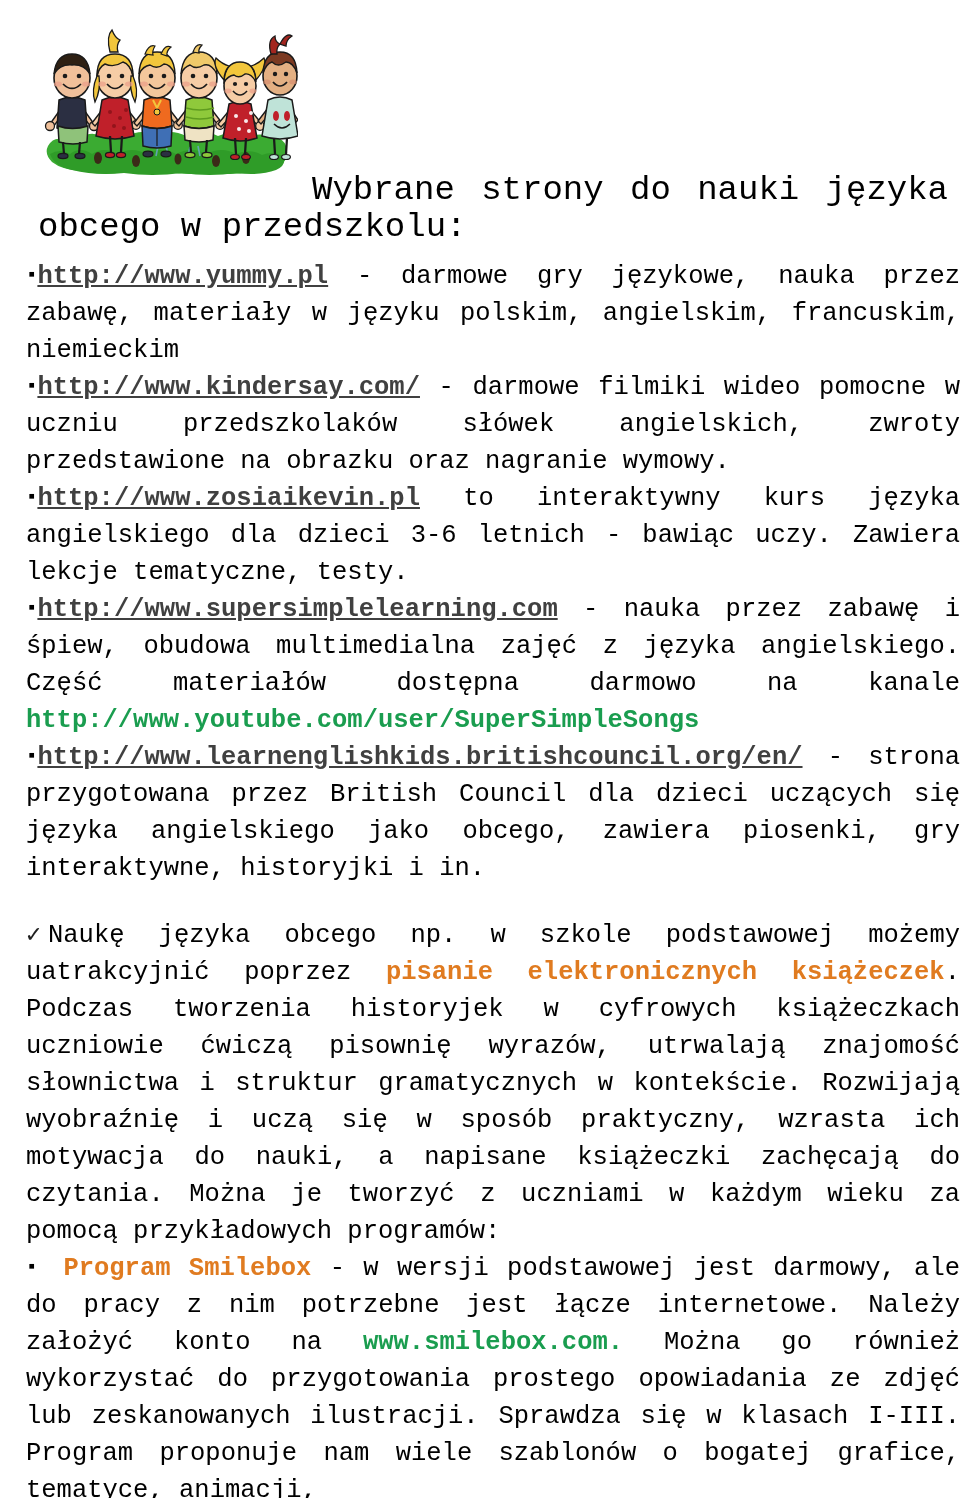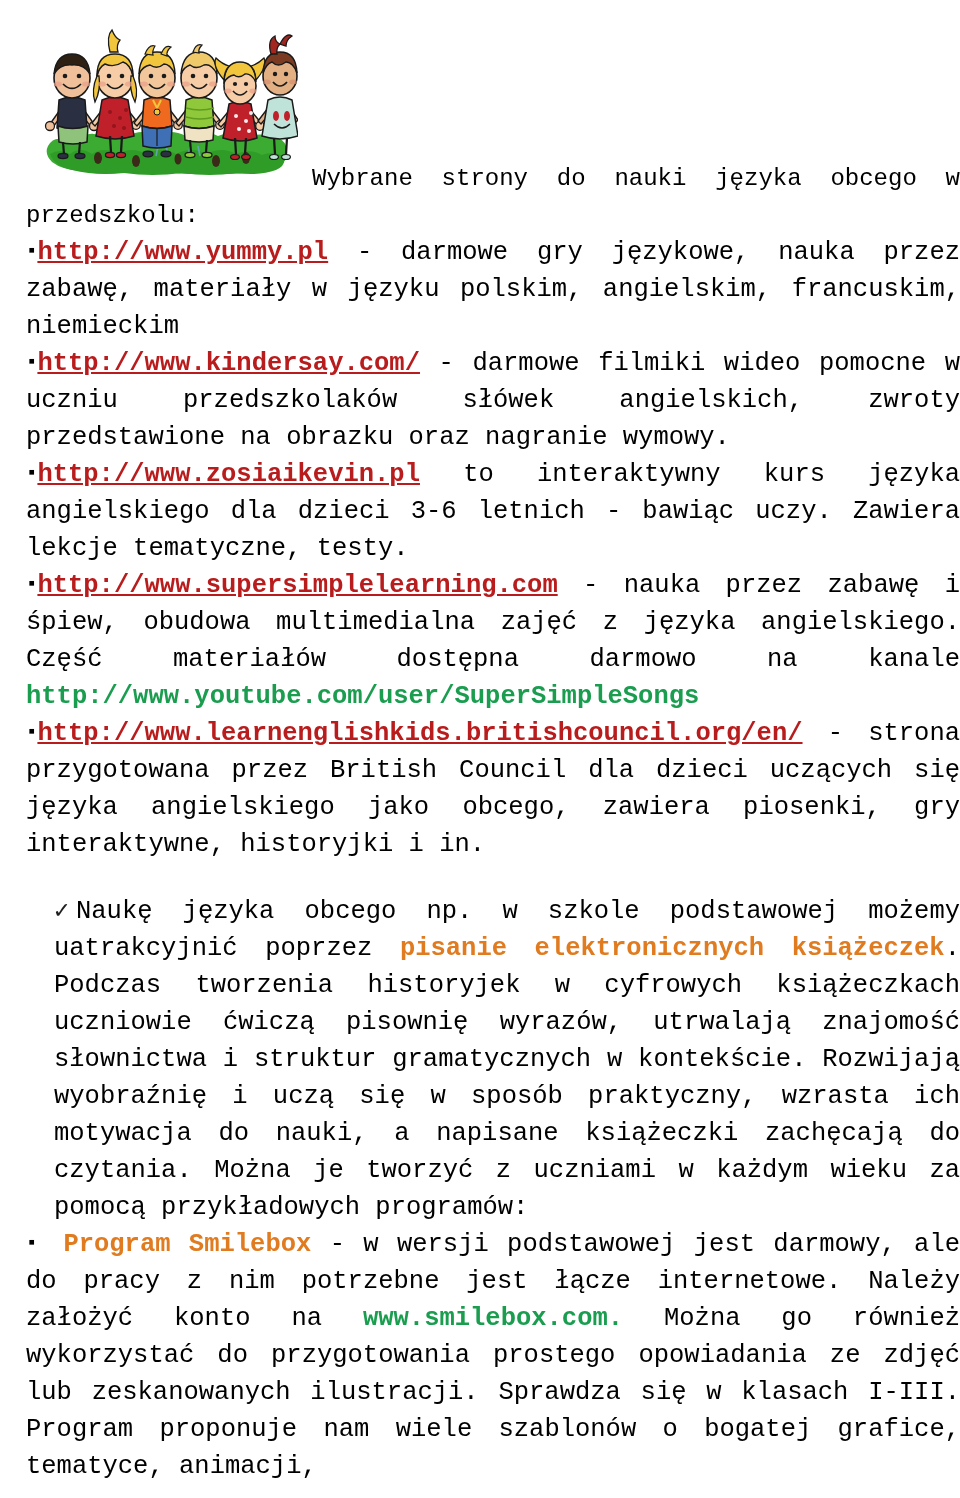--- a/index.html
+++ b/index.html
@@ -34,22 +34,22 @@
     float: left;
     width: 258px;
     height: 172px;
     margin: 18px 14px 0 14px;
     shape-margin: 0;
   }
   .clipart svg { display: block; width: 258px; height: 172px; }
 
   
   p {
-    margin: 0;
-    font-size: 24px;
+    margin: 12px;
+    font-size: 34px;
     line-height: 37px;
     text-align: justify;
     text-justify: inter-word;
     letter-spacing: 0px;
     white-space: normal;
   }
   .intro { padding-top: 160px; }
   .li {
     margin: 0;
     font-size: 25.5px;
@@ -66,21 +66,21 @@
     display: inline-block;
   }
   .chk {
     font-size: 25px;
     line-height: 1;
     color: #1f1f1f;
     display: inline-block;
     width: 22px;
   }
   .lnk {
-    color: #b91c1c;
+    color: #404040;
     font-weight: bold;
     text-decoration: underline;
   }
   .lnk-plain {
     color: #1a9d4f;
     font-weight: bold;
     text-decoration: none;
   }
   .hl {
     color: #e07b20;
@@ -284,21 +284,21 @@
 
     <p class="li">
       <span class="sq">▪</span><span class="lnk">http://www.supersimplelearning.com</span><span> - nauka przez zabawę i śpiew, obudowa multimedialna zajęć z języka angielskiego. Część materiałów dostępna darmowo na kanale </span><span class="lnk-plain">http://www.youtube.com/user/SuperSimpleSongs</span>
     </p>
 
     <p class="li">
       <span class="sq">▪</span><span class="lnk">http://www.learnenglishkids.britishcouncil.org/en/</span><span> - strona przygotowana przez British Council dla dzieci uczących się języka angielskiego jako obcego, zawiera piosenki, gry interaktywne, historyjki i in.</span>
     </p>
 
 
-    <p class="li body-para" style="margin-top:30px;margin-left:28px;">
+    <p class="li body-para" style="margin-top:30px;">
       <span class="chk">✓</span><span>Naukę języka obcego  np. w szkole podstawowej możemy uatrakcyjnić poprzez </span><span class="hl">pisanie  elektronicznych  książeczek</span><span>. Podczas tworzenia historyjek w cyfrowych książeczkach uczniowie ćwiczą pisownię wyrazów, utrwalają znajomość słownictwa i struktur gramatycznych w kontekście. Rozwijają wyobraźnię i uczą się w sposób praktyczny, wzrasta ich motywacja do nauki, a napisane książeczki zachęcają do czytania. Można je tworzyć z uczniami w każdym wieku za pomocą przykładowych programów:</span>
     </p>
 
     <p class="li prog-item last-clip" style="max-height: none;">
       <span class="sq">▪</span><span class="hl">Program Smilebox</span><span> - w wersji podstawowej jest darmowy, ale do pracy z nim potrzebne jest łącze internetowe. Należy założyć konto na </span><span class="lnk-plain">www.smilebox.com.</span><span> Można go również wykorzystać do przygotowania prostego opowiadania ze zdjęć lub zeskanowanych ilustracji. Sprawdza się w klasach I-III. Program proponuje nam wiele szablonów o bogatej grafice, tematyce, animacji,</span>
     </p>
 
   </div>
 </div>
 

